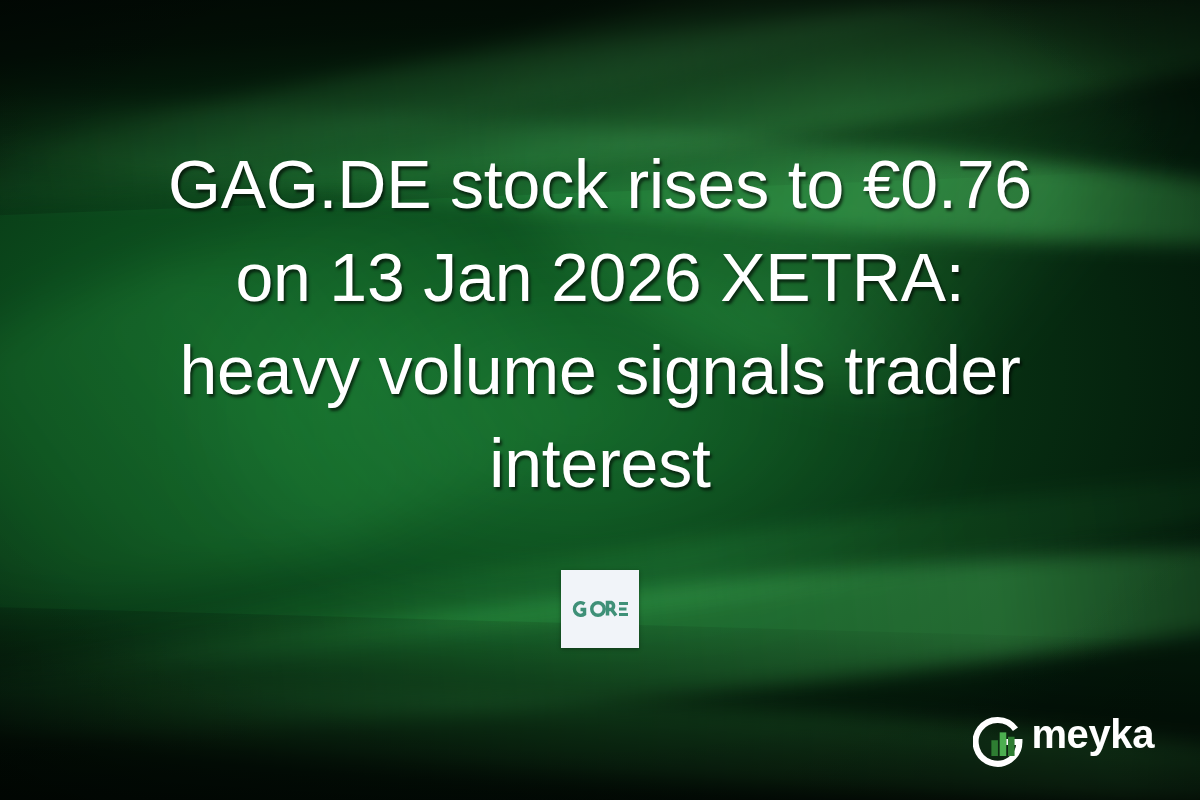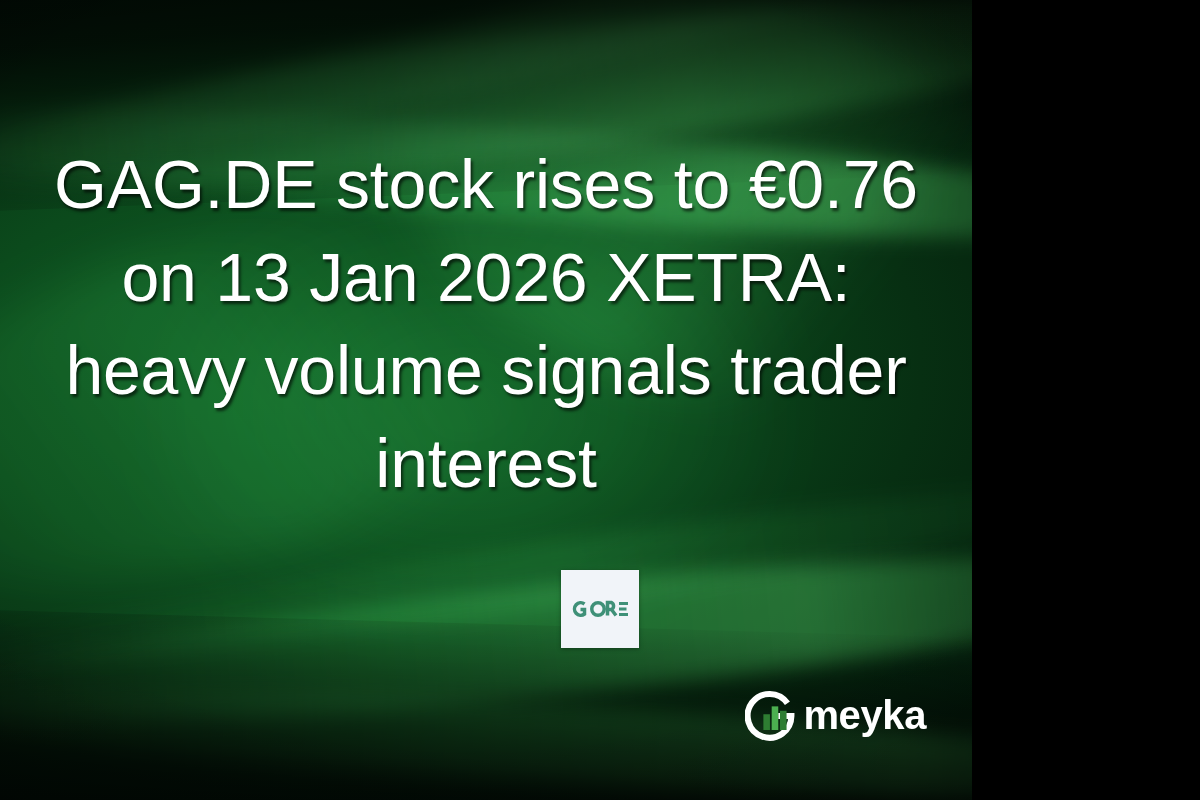--- a/index.html
+++ b/index.html
@@ -3,21 +3,21 @@
 <meta charset="utf-8">
 <title>Stock News Social Card</title>
 <style>
   html, body {
     margin: 0;
     padding: 0;
     background: #000;
   }
   #card {
     position: relative;
-    width: 972px;
+    width: 1200px;
     height: 800px;
     overflow: hidden;
     font-family: "Liberation Sans", sans-serif;
     background: #06240c;
   }
 
   
   .bg-base {
     position: absolute;
     inset: 0;
@@ -147,23 +147,22 @@
     align-items: center;
     justify-content: center;
     box-shadow: 0 1px 4px rgba(0,0,0,0.35);
   }
   .logo-tile svg { display: block; }
 
   
   .brand {
     position: absolute;
     right: 46px;
-    bottom: 56px;
+    bottom: 30px;
     display: flex;
-    align-items: center;
     gap: 2px;
   }
   .brand-mark { width: 56px; height: 56px; display: block; }
   .brand-text {
     color: #ffffff;
     font-size: 40px;
     font-weight: 700;
     letter-spacing: -0.4px;
     line-height: 1;
     padding-bottom: 2px;

